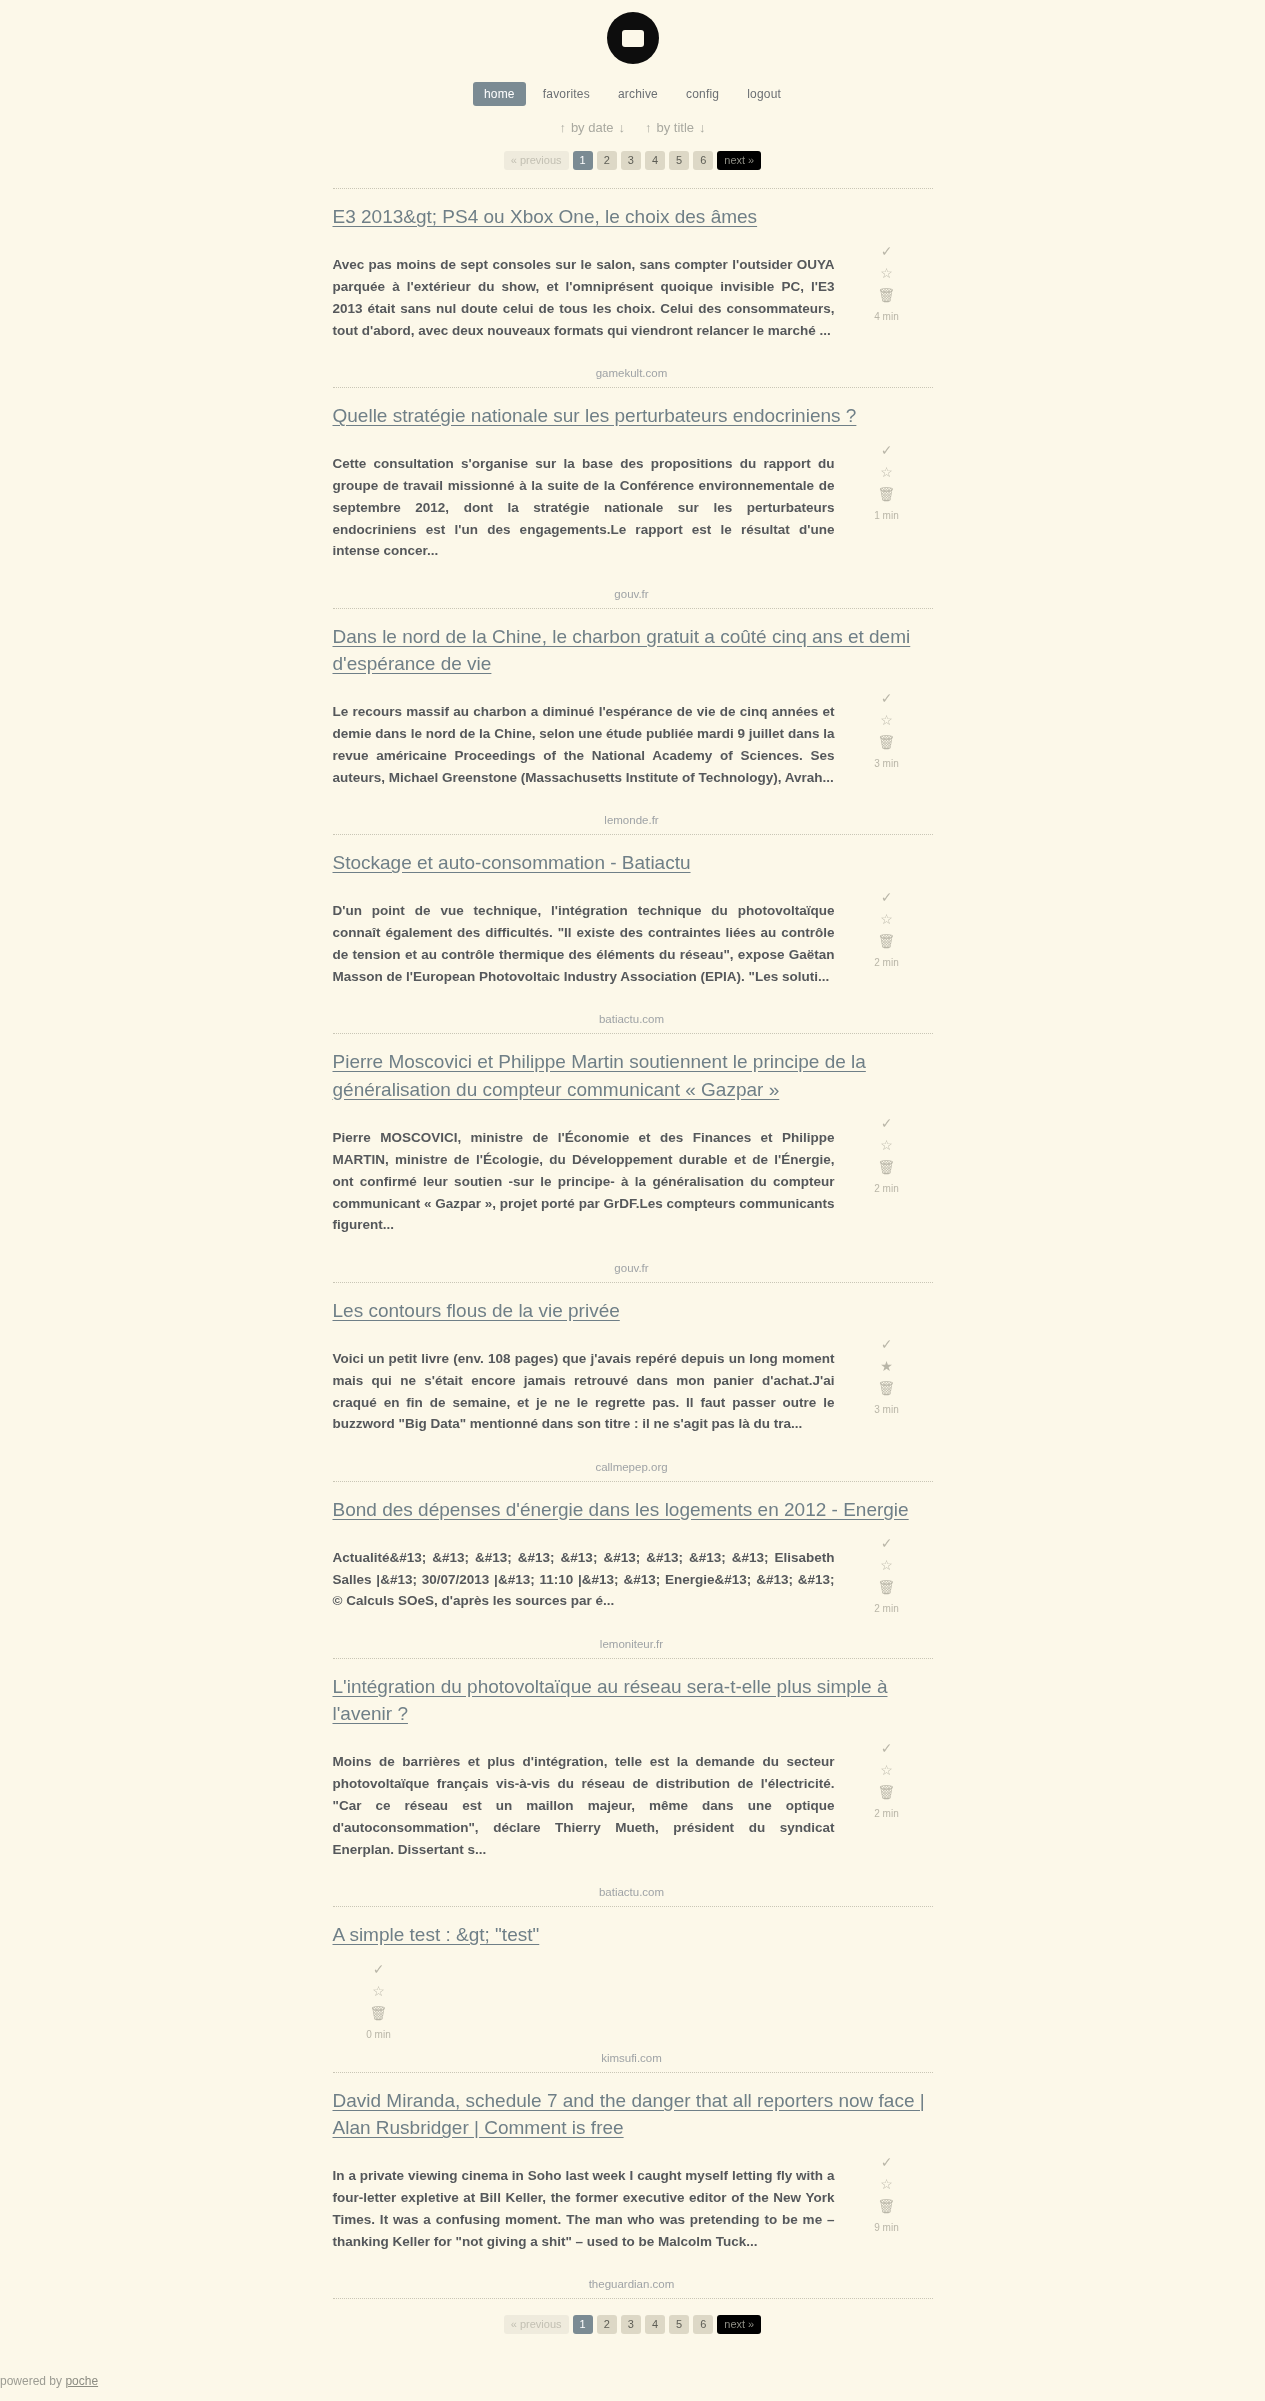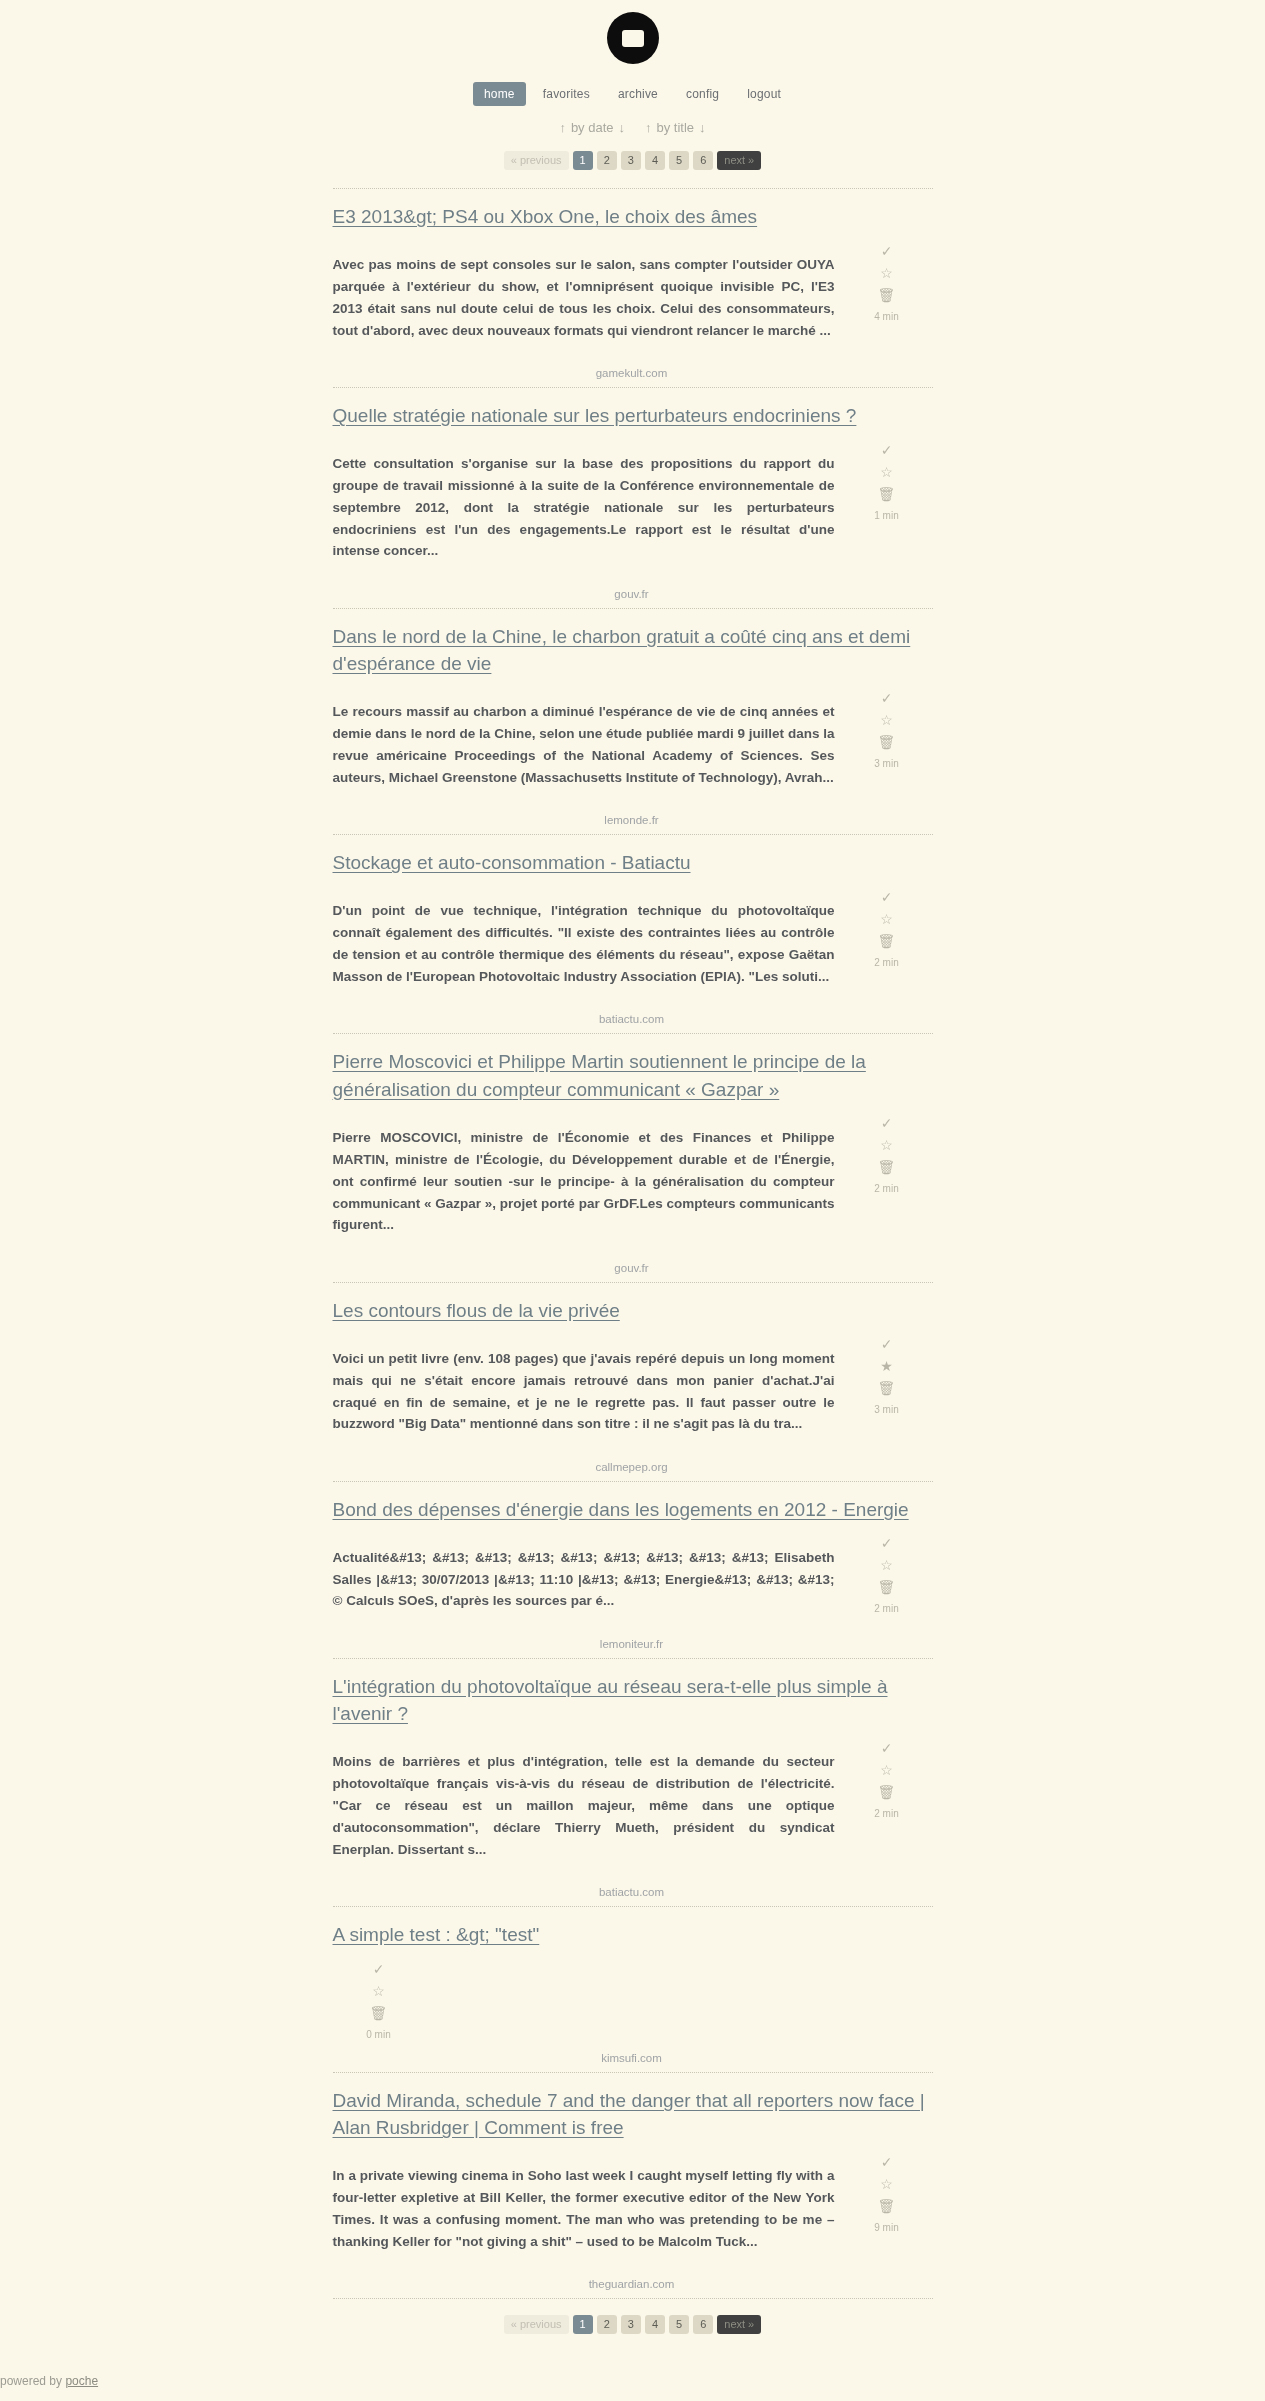--- a/index.html
+++ b/index.html
@@ -65,21 +65,21 @@
   
   .pager {
     display: flex; justify-content: center; align-items: center;
     gap: 4px;
     margin-top: 16px;
   }
   .pager .pitem {
     font-size: 11px;
     padding: 4px 7px;
     border-radius: 3px;
-    background: #404040;
+    background: #000000;
     color: #8d8d84;
     text-decoration: none;
     line-height: 1;
     min-width: 19px;
     text-align: center;
   }
   .pager .pitem.num { background: #ddd8c6; color: #5d5d55; }
   .pager .pitem.current { background: #7b8b93; color: #fff; }
   .pager .pitem.disabled { color: #c3c0b3; background: #efebdd; }
 

